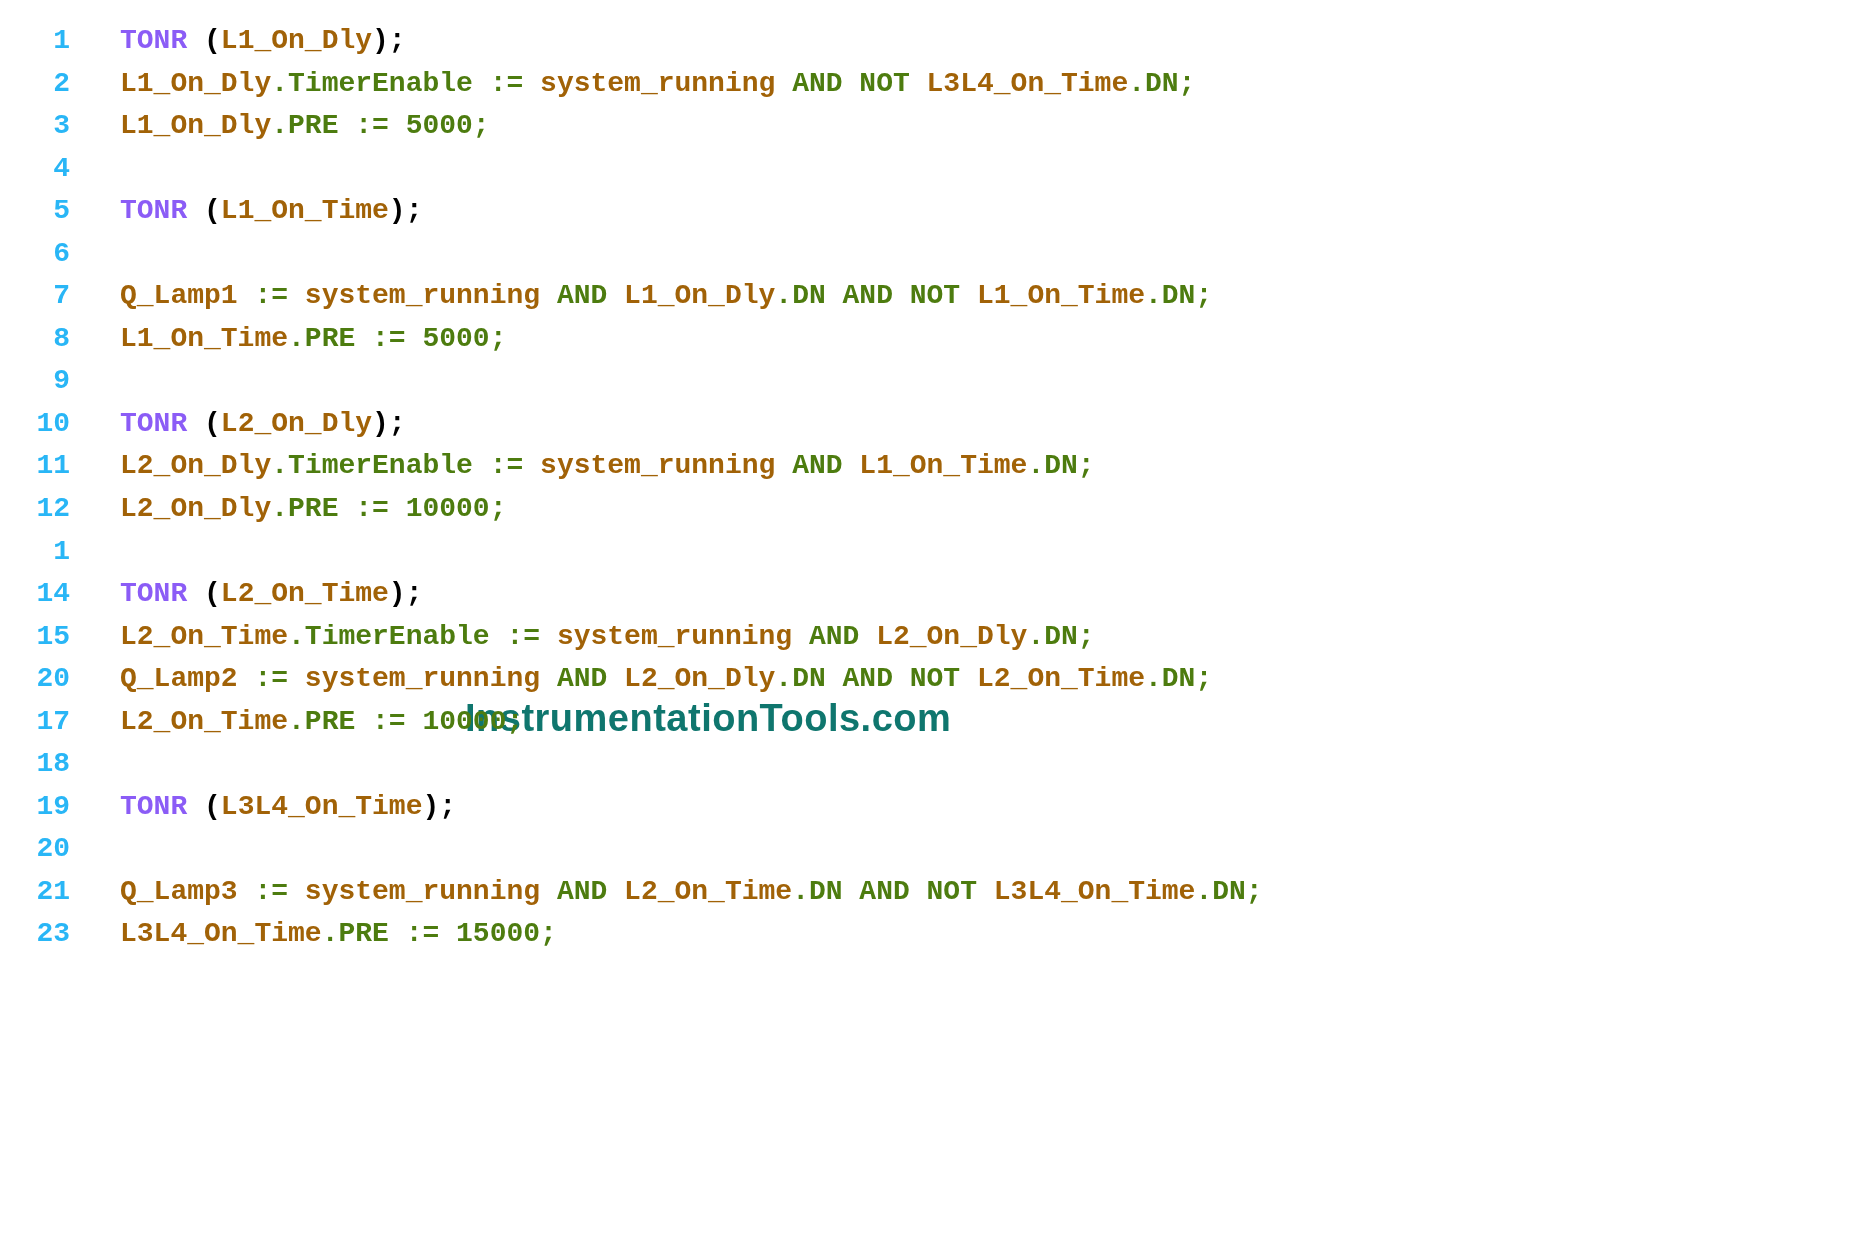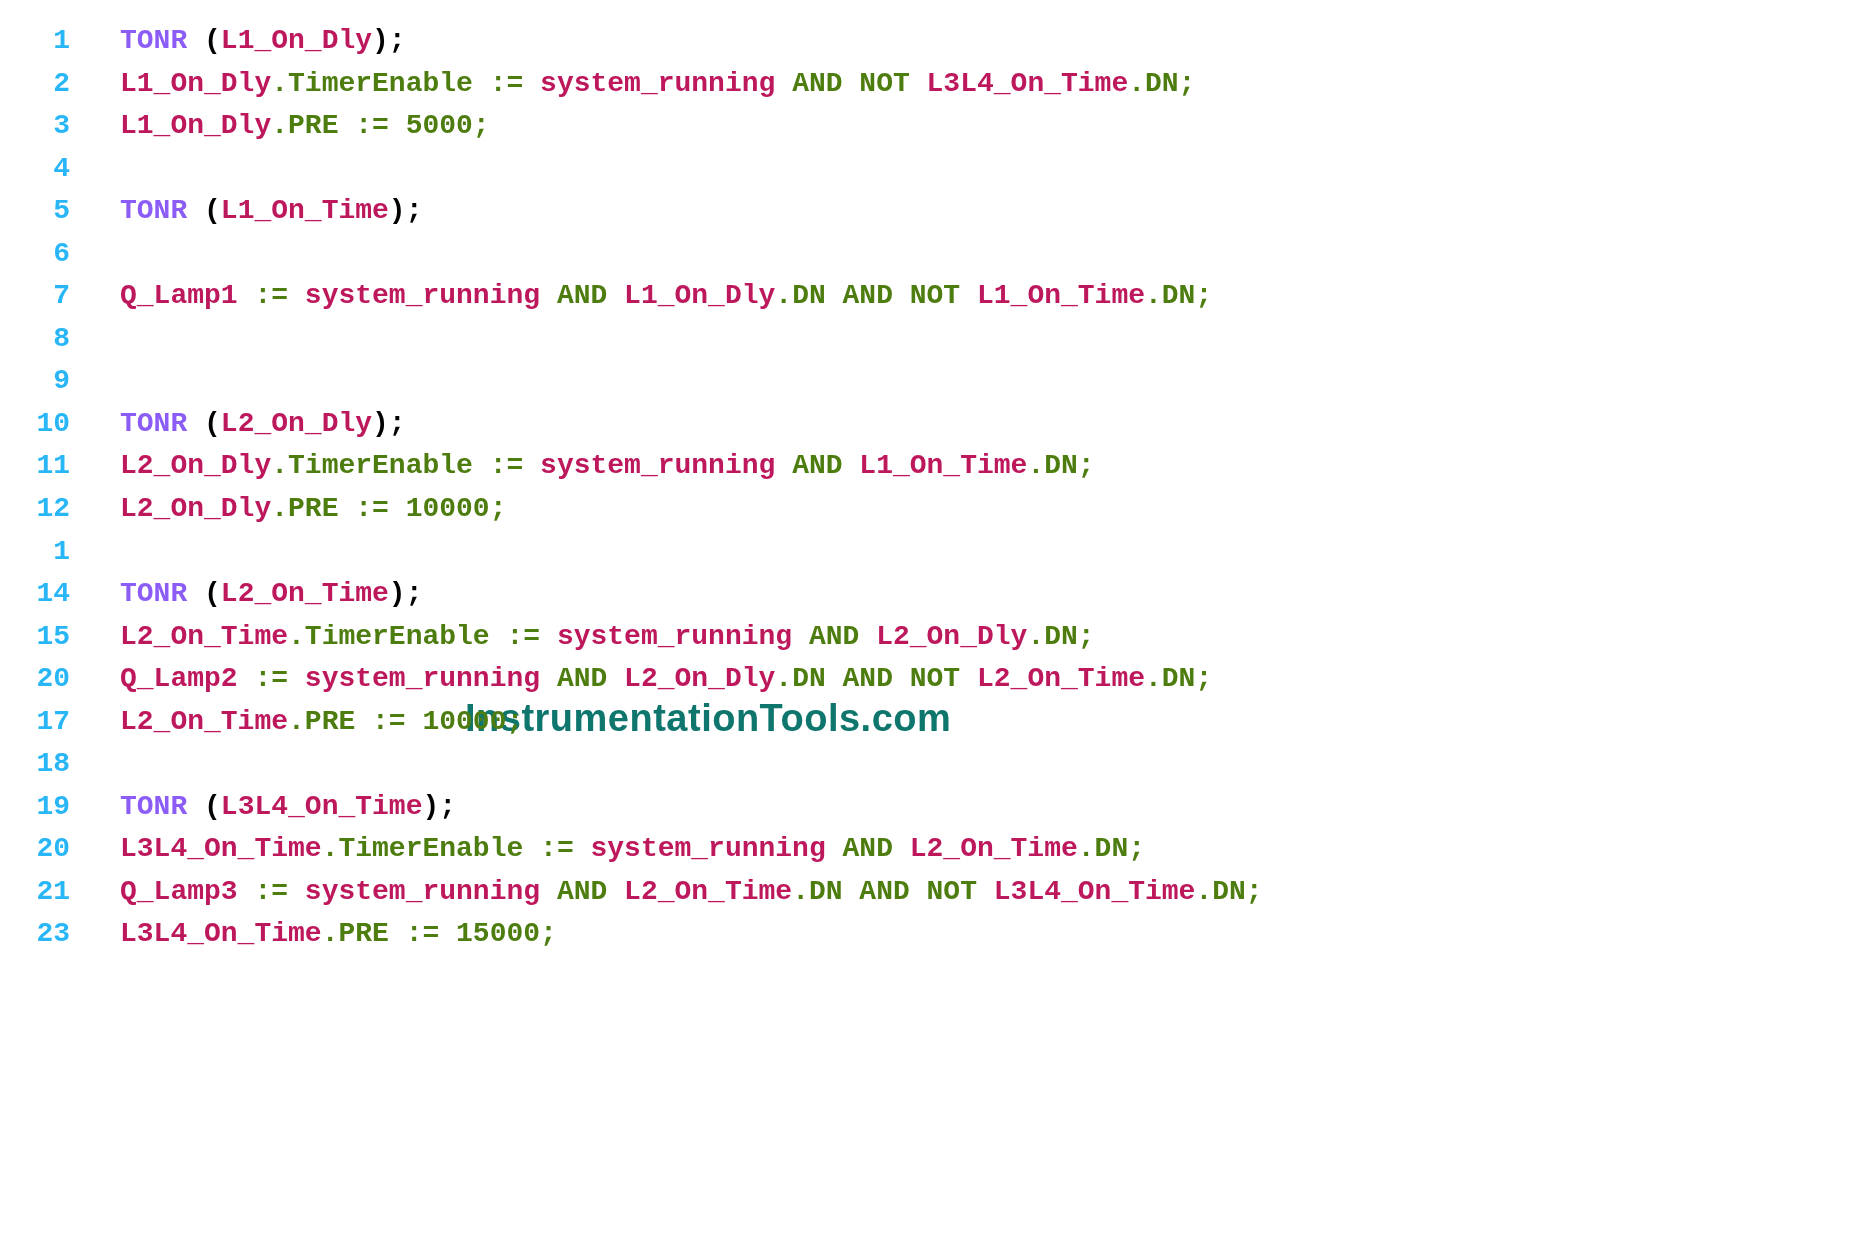--- a/index.html
+++ b/index.html
@@ -21,21 +21,21 @@
     }
     .line-number {
       color: #29b6f6;
       text-align: right;
       width: 60px;
       margin-right: 50px;
       user-select: none;
       flex-shrink: 0;
     }
     .kw-func { color: #8b5cf6; }
-    .tag { color: #be185d; }
+    .tag { color: #a16207; }
     .member { color: #4d7c0f; }
     .punct { color: #000000; }
     .watermark {
       position: absolute;
       left: 455px;
       top: 670px;
       font-family: Arial, Helvetica, sans-serif;
       font-size: 38px;
       font-weight: 700;
       color: #0f766e;
@@ -51,29 +51,29 @@
 <div class="code-container">
   <div class="watermark">InstrumentationTools.com</div>
   <div class="code-lines" id="code-lines">
       <div class="line"><span class="line-number">1</span><span><span class="kw-func">TONR</span><span class="punct"> (</span><span class="tag">L1_On_Dly</span><span class="punct">);</span></span></div>
       <div class="line"><span class="line-number">2</span><span><span class="tag">L1_On_Dly</span><span class="member">.TimerEnable := </span><span class="tag">system_running</span><span class="member"> AND NOT </span><span class="tag">L3L4_On_Time</span><span class="member">.DN;</span></span></div>
       <div class="line"><span class="line-number">3</span><span><span class="tag">L1_On_Dly</span><span class="member">.PRE := 5000;</span></span></div>
       <div class="line"><span class="line-number">4</span><span></span></div>
       <div class="line"><span class="line-number">5</span><span><span class="kw-func">TONR</span><span class="punct"> (</span><span class="tag">L1_On_Time</span><span class="punct">);</span></span></div>
       <div class="line"><span class="line-number">6</span></div>
       <div class="line"><span class="line-number">7</span><span><span class="tag">Q_Lamp1</span><span class="member"> := </span><span class="tag">system_running</span><span class="member"> AND </span><span class="tag">L1_On_Dly</span><span class="member">.DN AND NOT </span><span class="tag">L1_On_Time</span><span class="member">.DN;</span></span></div>
-      <div class="line"><span class="line-number">8</span></div>
+      <div class="line"><span class="line-number">8</span><span><span class="tag">L1_On_Time</span><span class="member">.PRE := 5000;</span></span></div>
       <div class="line"><span class="line-number">9</span><span></span></div>
       <div class="line"><span class="line-number">10</span><span><span class="kw-func">TONR</span><span class="punct"> (</span><span class="tag">L2_On_Dly</span><span class="punct">);</span></span></div>
       <div class="line"><span class="line-number">11</span><span><span class="tag">L2_On_Dly</span><span class="member">.TimerEnable := </span><span class="tag">system_running</span><span class="member"> AND </span><span class="tag">L1_On_Time</span><span class="member">.DN;</span></span></div>
       <div class="line"><span class="line-number">12</span><span><span class="tag">L2_On_Dly</span><span class="member">.PRE := 10000;</span></span></div>
       <div class="line"><span class="line-number">1</span><span></span></div>
       <div class="line"><span class="line-number">14</span><span><span class="kw-func">TONR</span><span class="punct"> (</span><span class="tag">L2_On_Time</span><span class="punct">);</span></span></div>
       <div class="line"><span class="line-number">15</span><span><span class="tag">L2_On_Time</span><span class="member">.TimerEnable := </span><span class="tag">system_running</span><span class="member"> AND </span><span class="tag">L2_On_Dly</span><span class="member">.DN;</span></span></div>
       <div class="line"><span class="line-number">20</span><span><span class="tag">Q_Lamp2</span><span class="member"> := </span><span class="tag">system_running</span><span class="member"> AND </span><span class="tag">L2_On_Dly</span><span class="member">.DN AND NOT </span><span class="tag">L2_On_Time</span><span class="member">.DN;</span></span></div>
       <div class="line"><span class="line-number">17</span><span><span class="tag">L2_On_Time</span><span class="member">.PRE := 10000;</span></span></div>
       <div class="line"><span class="line-number">18</span><span></span></div>
       <div class="line"><span class="line-number">19</span><span><span class="kw-func">TONR</span><span class="punct"> (</span><span class="tag">L3L4_On_Time</span><span class="punct">);</span></span></div>
-      <div class="line"><span class="line-number">20</span><span><span class="tag">L3L4_On_Time</span><span class="member">.TimerEnable := </span><span class="tag">system_running</span><span class="member"> AND </span><span class="tag">L2_On_Time</span><span class="member">.DN;</span></span></div>
+      <div class="line"><span class="line-number">20</span></div>
       <div class="line"><span class="line-number">21</span><span><span class="tag">Q_Lamp3</span><span class="member"> := </span><span class="tag">system_running</span><span class="member"> AND </span><span class="tag">L2_On_Time</span><span class="member">.DN AND NOT </span><span class="tag">L3L4_On_Time</span><span class="member">.DN;</span></span></div>
       <div class="line"><span class="line-number">23</span><span><span class="tag">L3L4_On_Time</span><span class="member">.PRE := 15000;</span></span></div>
     </div>
 </div>
 
 </body></html>

